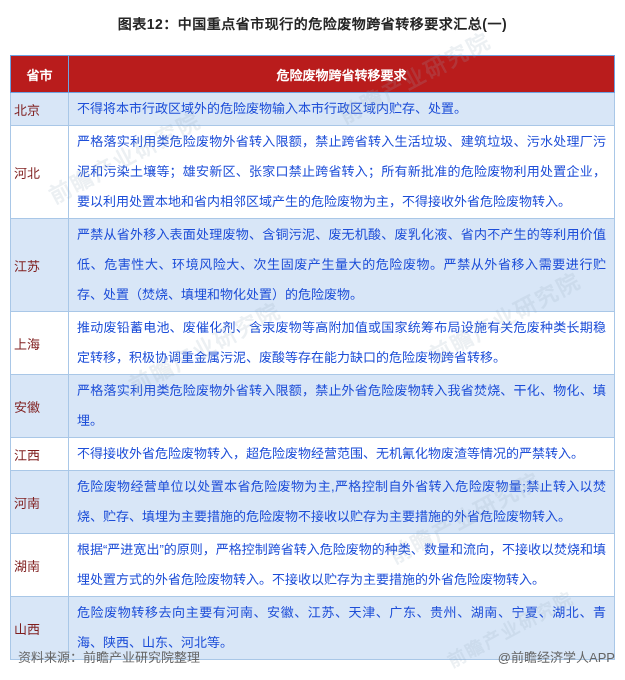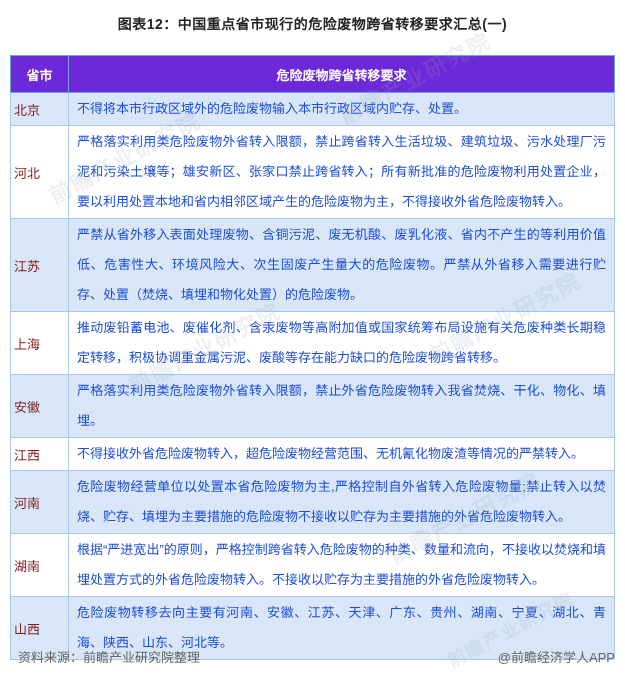--- a/index.html
+++ b/index.html
@@ -26,21 +26,21 @@
   table{
     width:100%;
     border-collapse:collapse;
     table-layout:fixed;
   }
   th,td{
     border:1px solid #a9c7e7;
     font-size:13px;
   }
   thead th{
-    background:#6d28d9;
+    background:#b91c1c;
     color:#ffffff;
     font-weight:bold;
     height:34px;
     border-color:#6ea3e2;
   }
   th.prov-h{width:55px;}
   td.prov{
     width:55px;
     text-align:left;
     vertical-align:middle;

